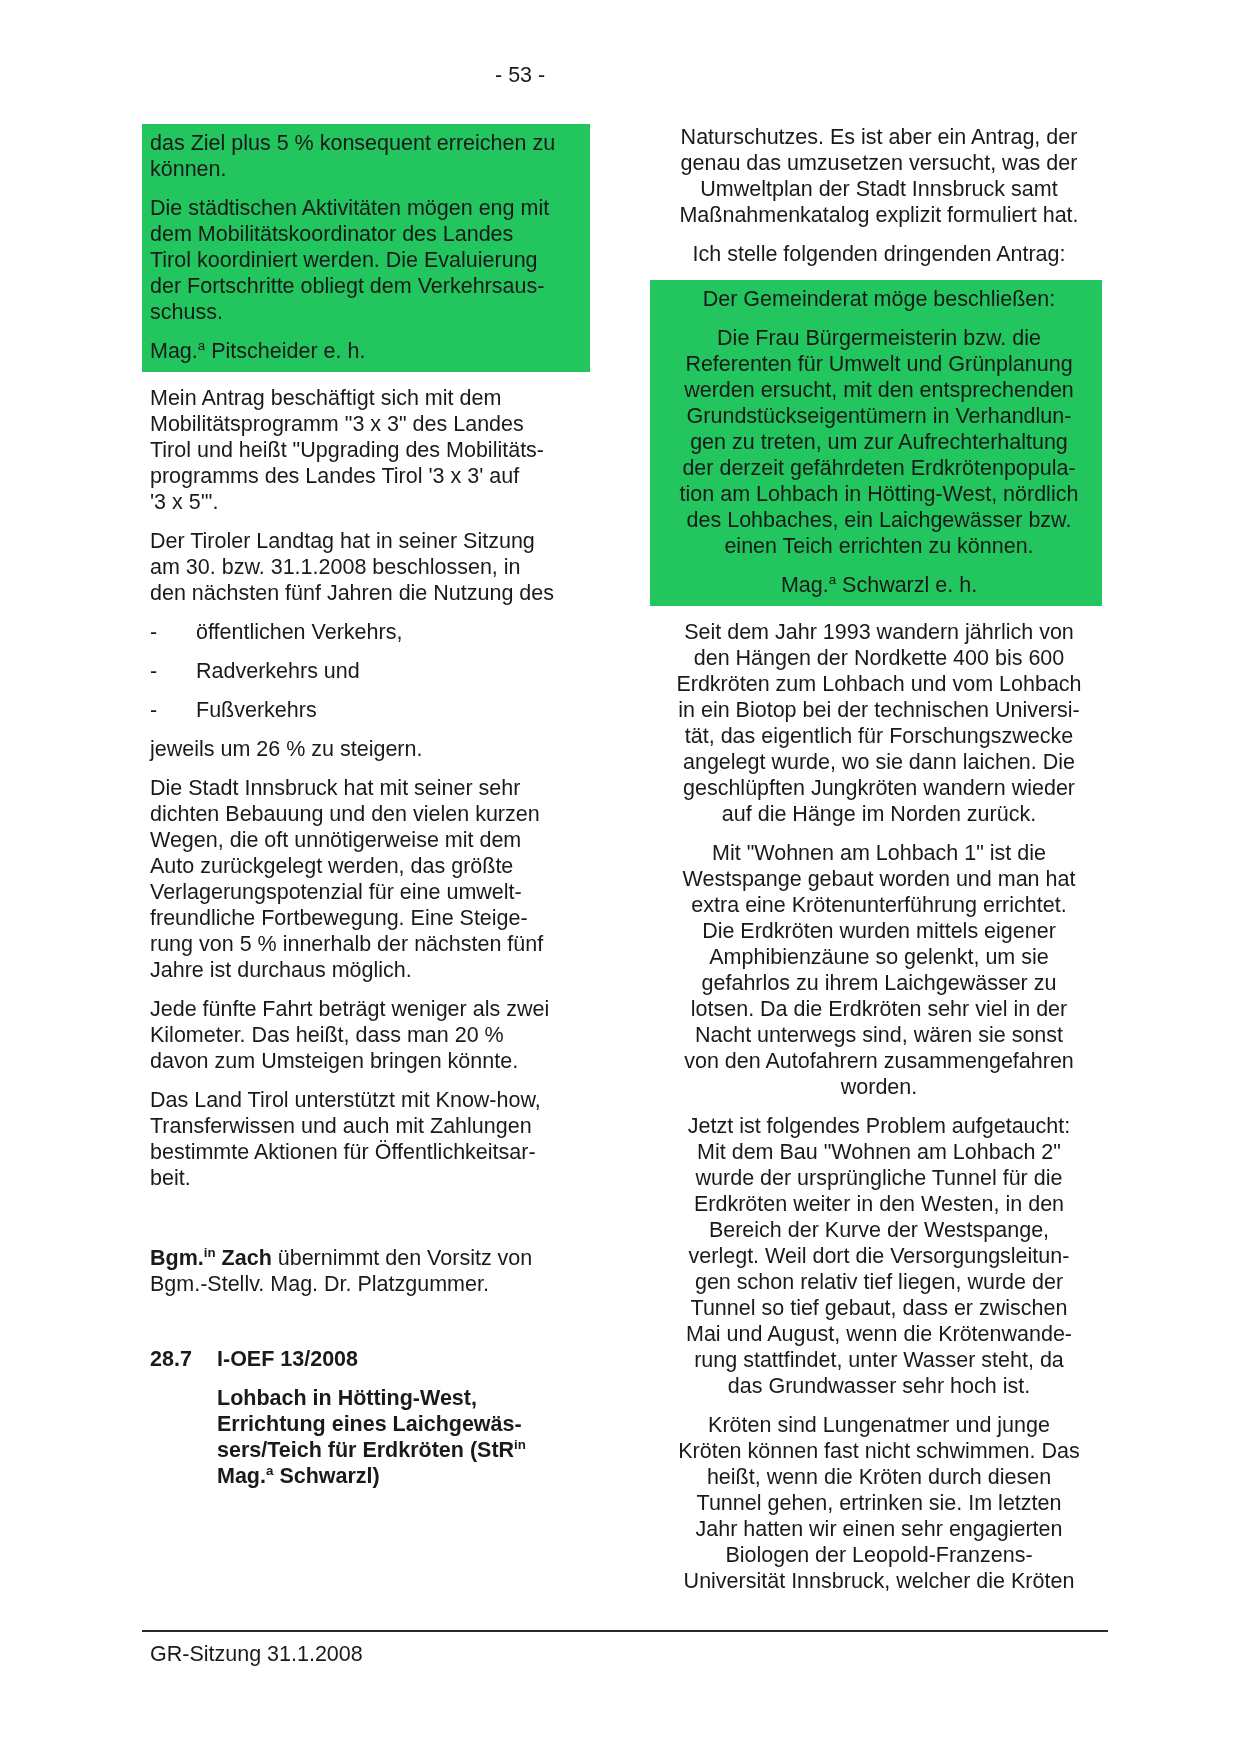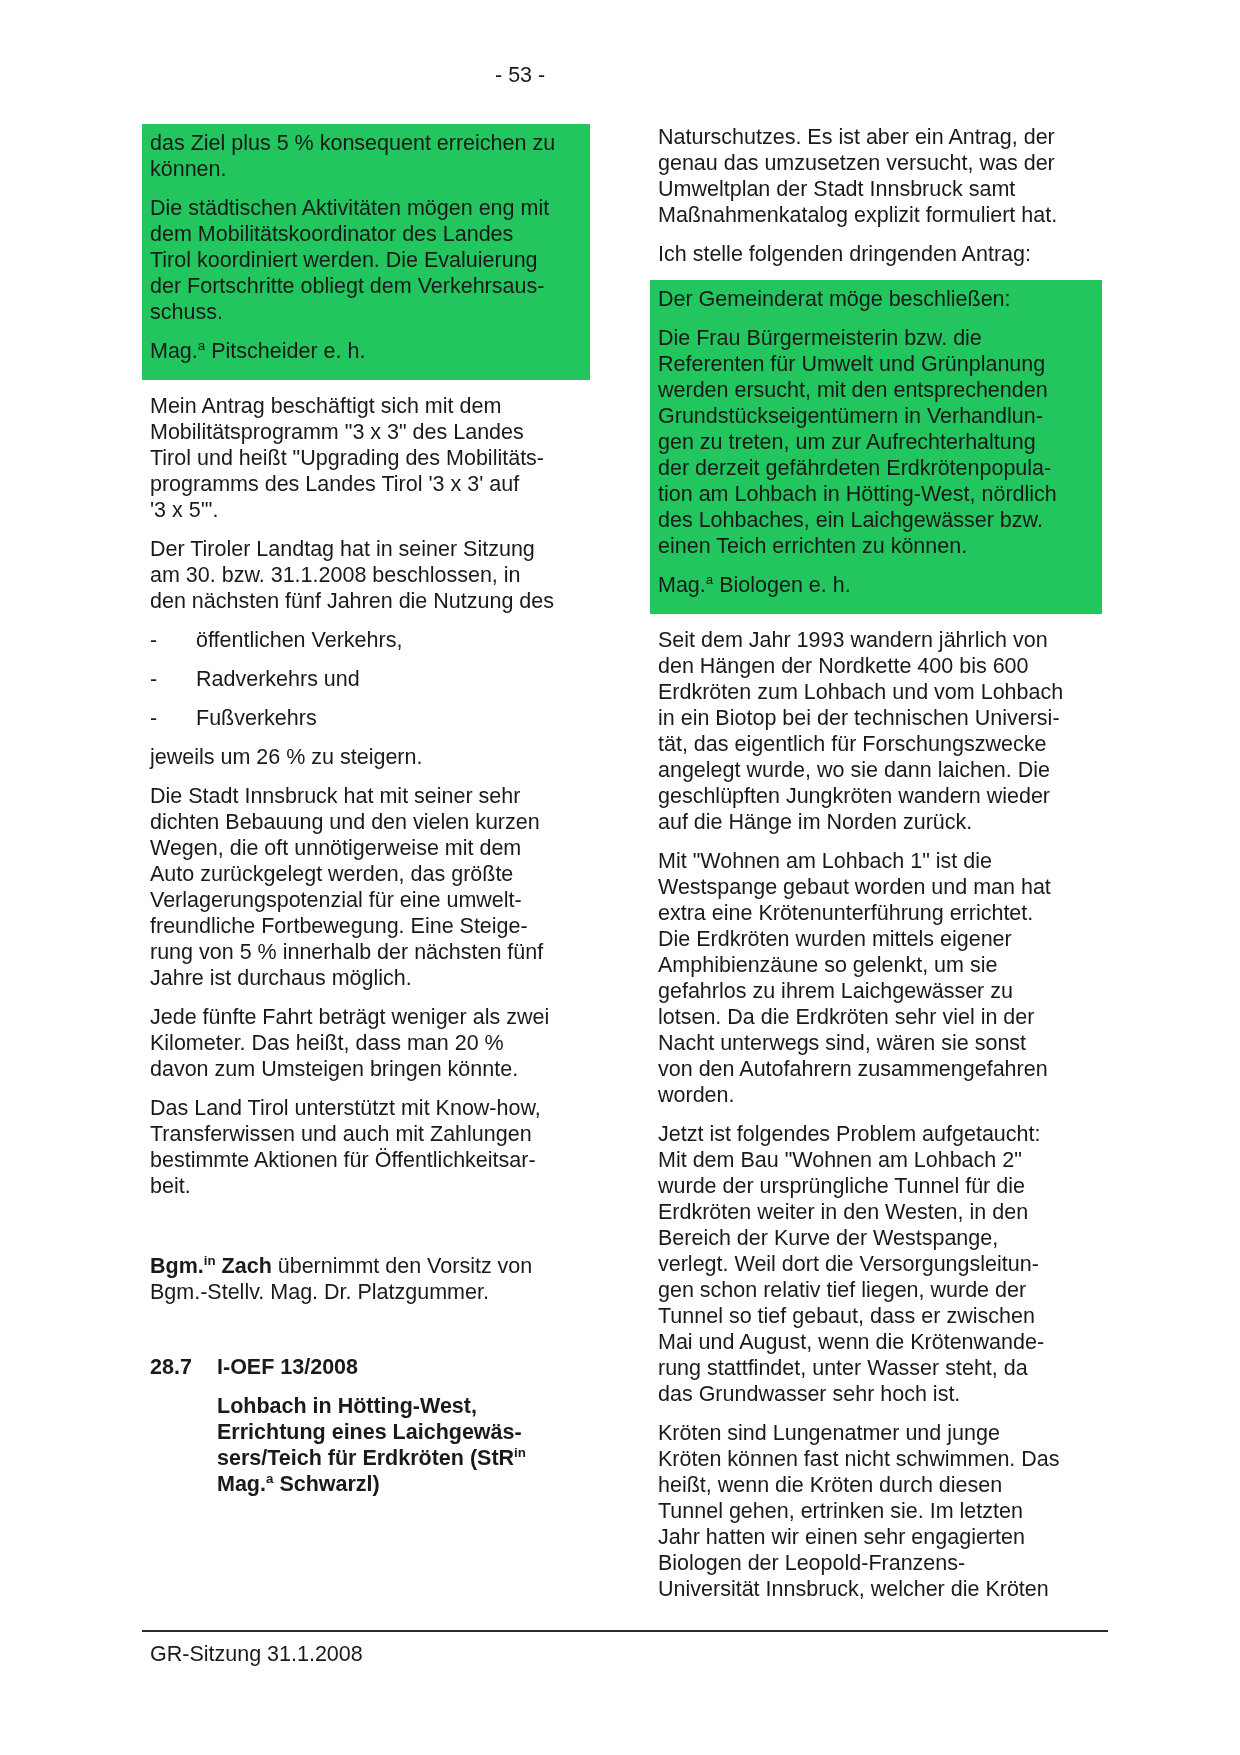--- a/index.html
+++ b/index.html
@@ -9,25 +9,25 @@
     font-family:"Liberation Sans", sans-serif;
     font-size:21.5px; line-height:26px;
     overflow:hidden;
   }
   .page-num {
     position:absolute; top:62px; left:495px; width:120px;
     text-align:left;
   }
   .col { position:absolute; top:124px; }
   .col-left  { left:142px; width:448px; }
-  .col-right { left:650px; width:452px; }
+  .col-right { left:650px; width:452px;text-align:center; }
   p { margin:0 0 13px 0; padding:0 2px 0 8px; }
   .lines { white-space:pre-line; }
   .hl { background:#22c55e; padding-top:6px; margin:0 0 13px 0; }
-  .hl p:last-child { margin-bottom:0; padding-bottom:16px; }
+  .hl p:last-child { margin-bottom:0; padding-bottom:8px; }
   sup { font-size:62%; line-height:0; vertical-align:super; }
   b, .bold { font-weight:700; }
   .bullet .dash { display:inline-block; width:46px; }
   .chair { margin-top:54px; }
   .agenda-head { margin-top:49px; font-weight:700; }
   .agenda-num { display:inline-block; width:67px; }
   .agenda-title { font-weight:700; margin-left:67px; }
   .footer-rule {
     position:absolute; left:142px; top:1630px; width:966px;
     border-top:2px solid #2a2a2a; height:0;
@@ -92,21 +92,21 @@
     <p class="lines">Der Gemeinderat möge beschließen:</p>
     <p class="lines">Die Frau Bürgermeisterin bzw. die
 Referenten für Umwelt und Grünplanung
 werden ersucht, mit den entsprechenden
 Grundstückseigentümern in Verhandlun-
 gen zu treten, um zur Aufrechterhaltung
 der derzeit gefährdeten Erdkrötenpopula-
 tion am Lohbach in Hötting-West, nördlich
 des Lohbaches, ein Laichgewässer bzw.
 einen Teich errichten zu können.</p>
-    <p><span>Mag.</span><sup>a</sup><span> Biologen e. h.</span></p>
+    <p><span>Mag.</span><sup>a</sup><span> Schwarzl e. h.</span></p>
   </div>
   <p class="lines">Seit dem Jahr 1993 wandern jährlich von
 den Hängen der Nordkette 400 bis 600
 Erdkröten zum Lohbach und vom Lohbach
 in ein Biotop bei der technischen Universi-
 tät, das eigentlich für Forschungszwecke
 angelegt wurde, wo sie dann laichen. Die
 geschlüpften Jungkröten wandern wieder
 auf die Hänge im Norden zurück.</p>
   <p class="lines">Mit "Wohnen am Lohbach 1" ist die

